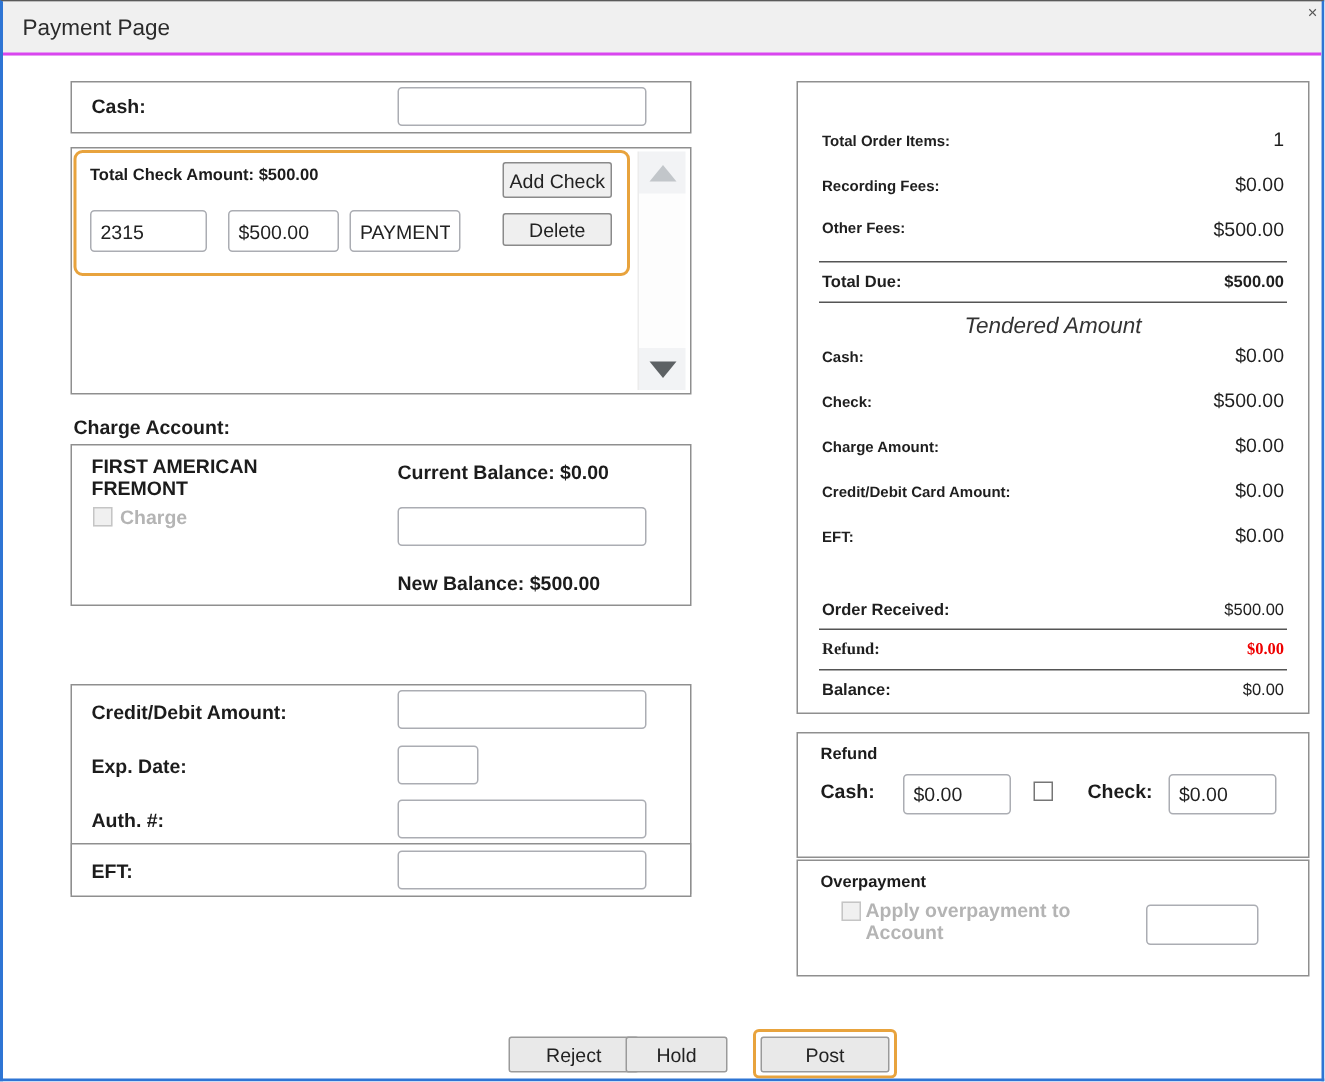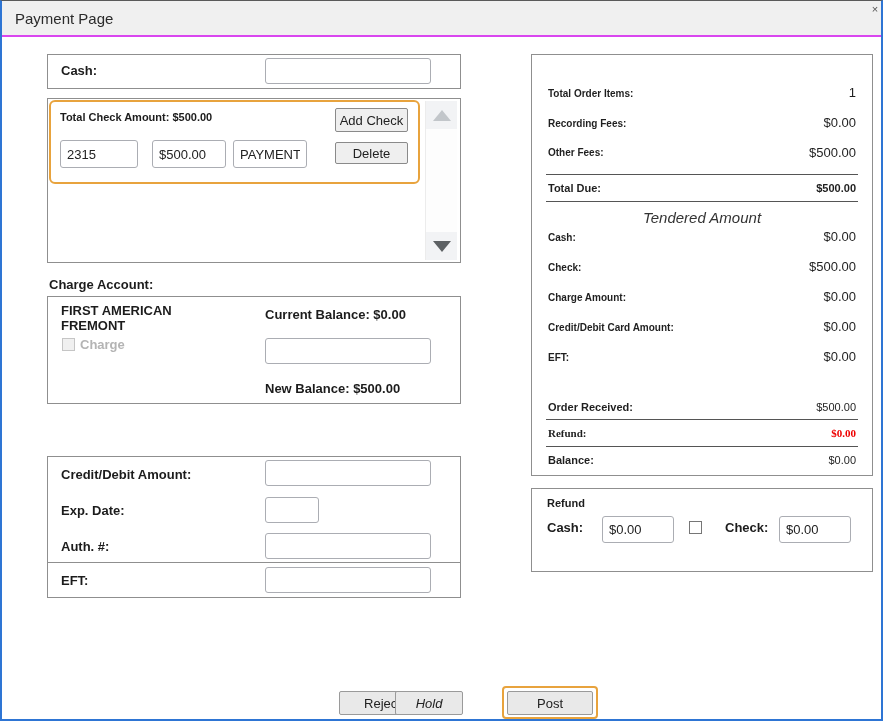--- a/index.html
+++ b/index.html
@@ -179,19 +179,25 @@
 
   <div class="box" style="left:529px; top:487px; width:342px; height:84px;">
     <span class="slabel" style="left:15px; top:8px; font-weight:bold;">Refund</span>
     <span class="blabel" style="left:15px; top:31px;">Cash:</span>
     <input class="tb" style="left: 70px; top: 27px; width: 72px; height: 27px;" value="$0.00">
     <div class="cb" style="left:157px; top:32px;"></div>
     <span class="blabel" style="left:193px; top:31px;">Check:</span>
     <input class="tb" style="left: 247px; top: 27px; width: 72px; height: 27px;" value="$0.00">
   </div>
 
+  <div class="box" style="left:529px; top:572px; width:342px; height:78px;">
+    <span class="slabel" style="left:15px; top:8px;">Overpayment</span>
+    <div class="cb disabled" style="left:29px; top:27px;"></div>
+    <span class="graylabel" style="left:45px; top:25px; width:165px; white-space:normal; line-height:15px;">Apply overpayment to Account</span>
+    <input class="tb" style="left: 232px; top: 29px; width: 75px; height: 27px;" value="">
+  </div>
 
   <button class="btn footer-btn" style="left:325px;margin-left:12px;">Reject</button>
-  <button class="btn footer-btn" style="left:393px; width:68px;font-style:italic;">Hold</button>
+  <button class="btn footer-btn" style="left:415px; width:68px;">Hold</button>
   <div class="hl" style="left: 500px; top: 685px; width: 96px; height: 33px; border-radius: 4px; border-color: rgb(232, 163, 61);"></div>
   <button class="btn footer-btn" style="left:505px; width:86px;">Post</button>
 
 </div>
 
 </body></html>

